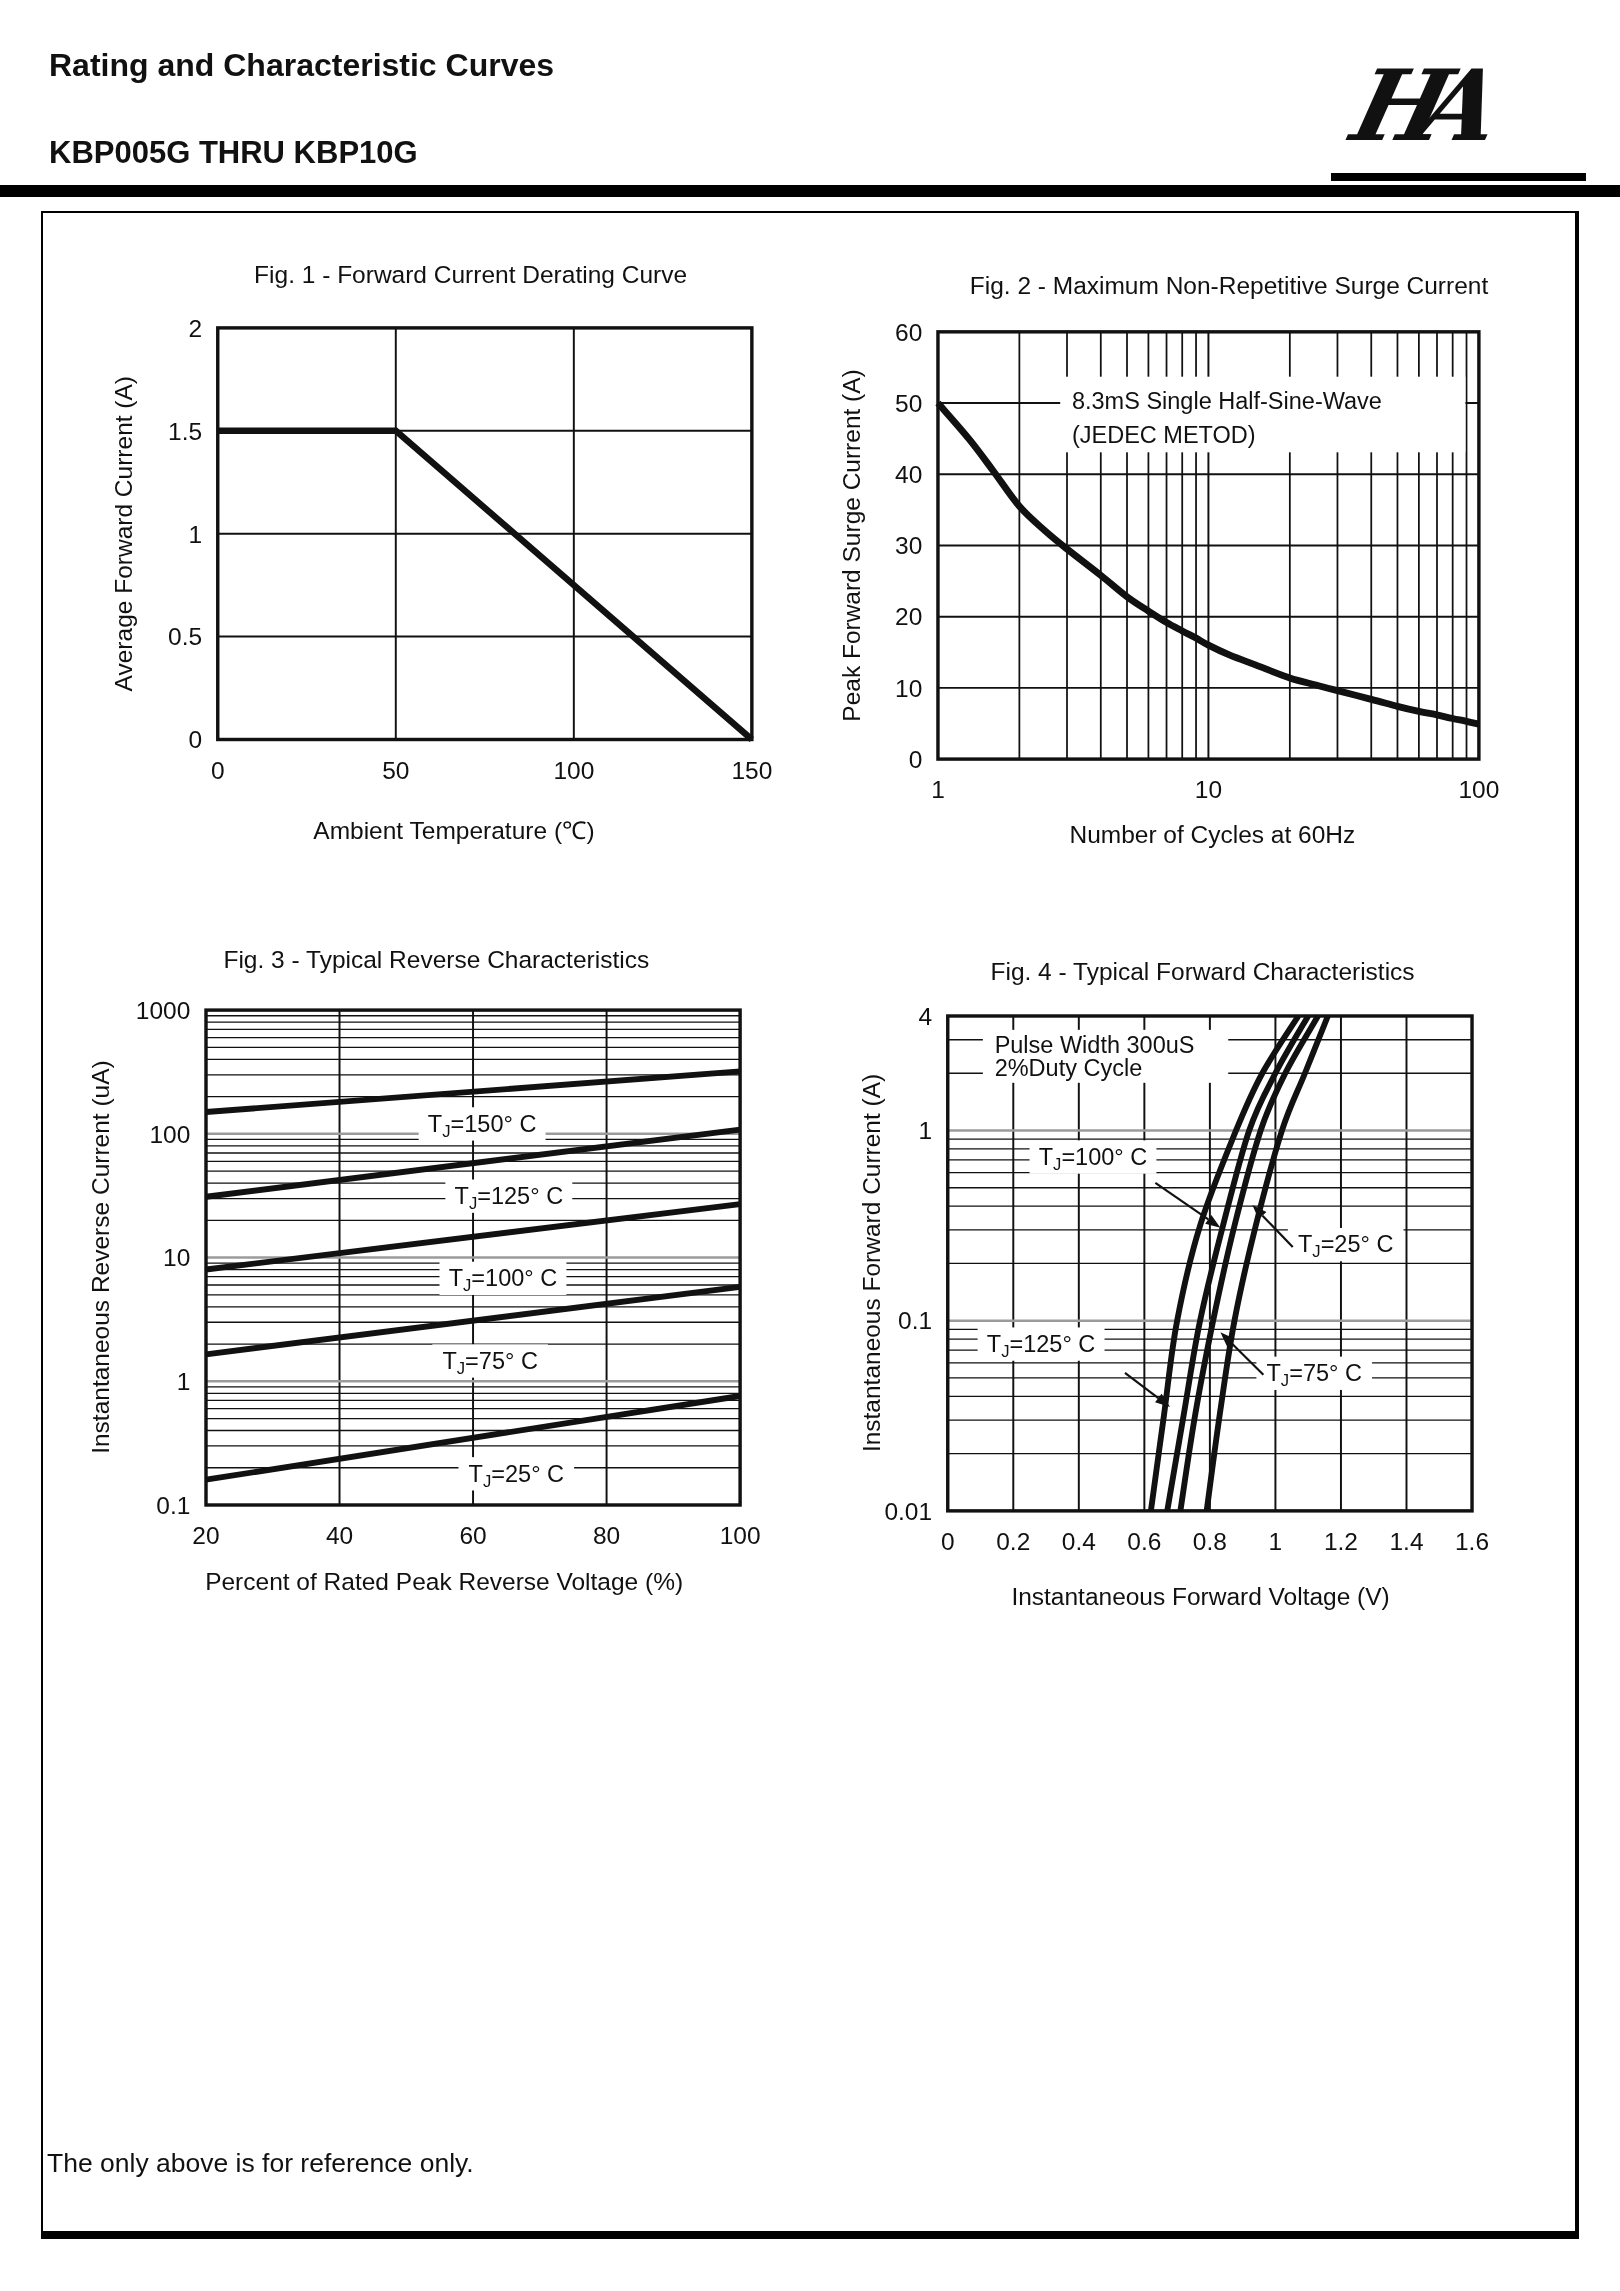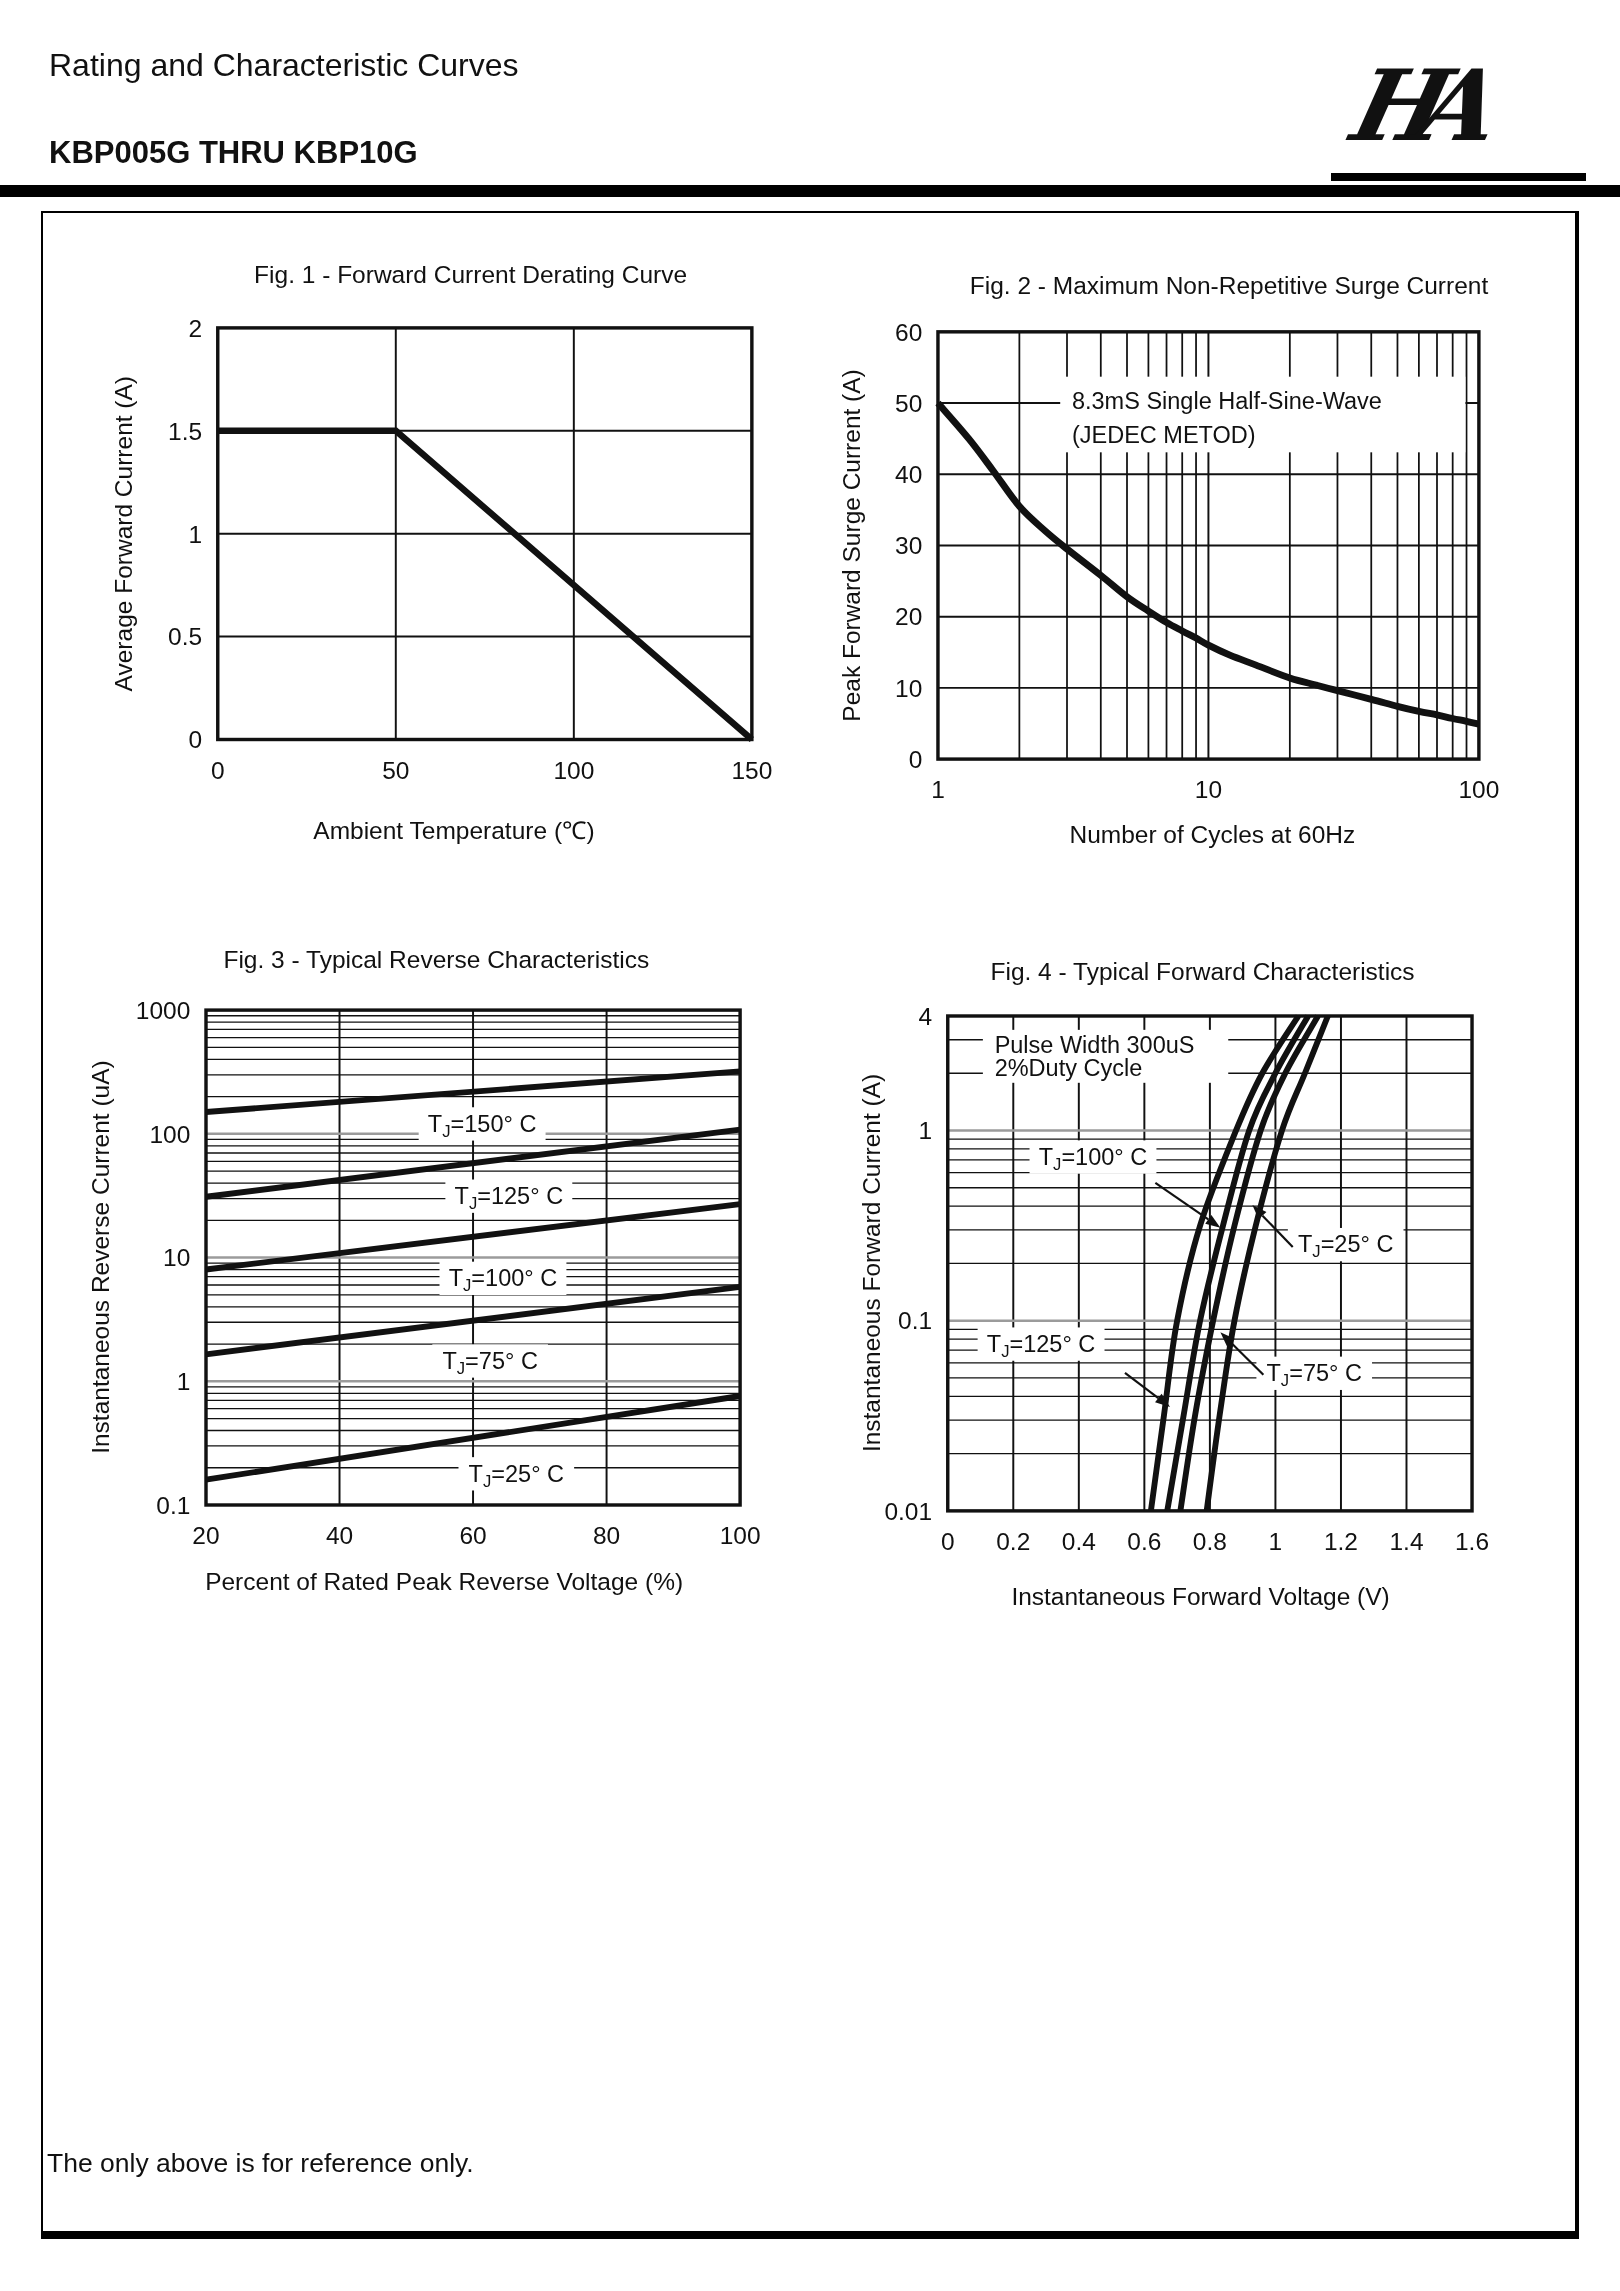--- a/index.html
+++ b/index.html
@@ -1,18 +1,18 @@
 <!DOCTYPE html>
 <html><head>
 <meta charset="utf-8">
 <style>
   html,body{margin:0;padding:0;background:#777;}
   .page{position:relative;width:1620px;height:2292px;background:#ffffff;overflow:hidden;
         font-family:"Liberation Sans", sans-serif;color:#111;}
-  .hdr-title{position:absolute;left:49px;top:47px;font-size:32px;font-weight:normal;letter-spacing:0px;}
+  .hdr-title{position:absolute;left:49px;top:47px;font-size:32px;font-weight:bold;letter-spacing:0px;}
   .hdr-part{position:absolute;left:49px;top:135px;font-size:31px;font-weight:bold;text-align:center;}
   .logo{position:absolute;left:1355px;top:57px;width:235px;height:108px;
         font-family:"DejaVu Serif", serif;font-style:italic;font-weight:bold;font-size:98px;
         letter-spacing:-25.5px;transform:skewX(-14deg);line-height:98px;}
   .logo-underline{position:absolute;left:1331px;top:173px;width:255px;height:7.8px;background:#000;}
   .header-bar{position:absolute;left:0px;top:185px;width:1620px;height:11.8px;background:#000;}
   .content-box{position:absolute;left:41px;top:211px;width:1532px;height:2018px;
                border:2.9px solid #000;border-right-width:4.9px;border-bottom-width:8.8px;}
   .footer-note{position:absolute;left:47px;top:2148px;font-size:26.5px;}
   svg{position:absolute;}

